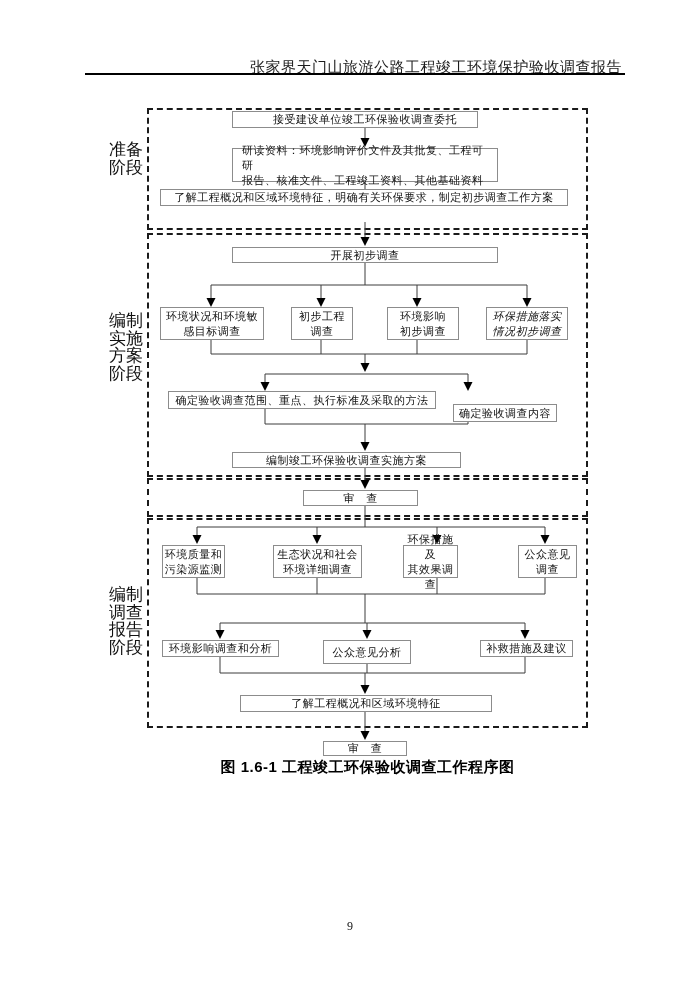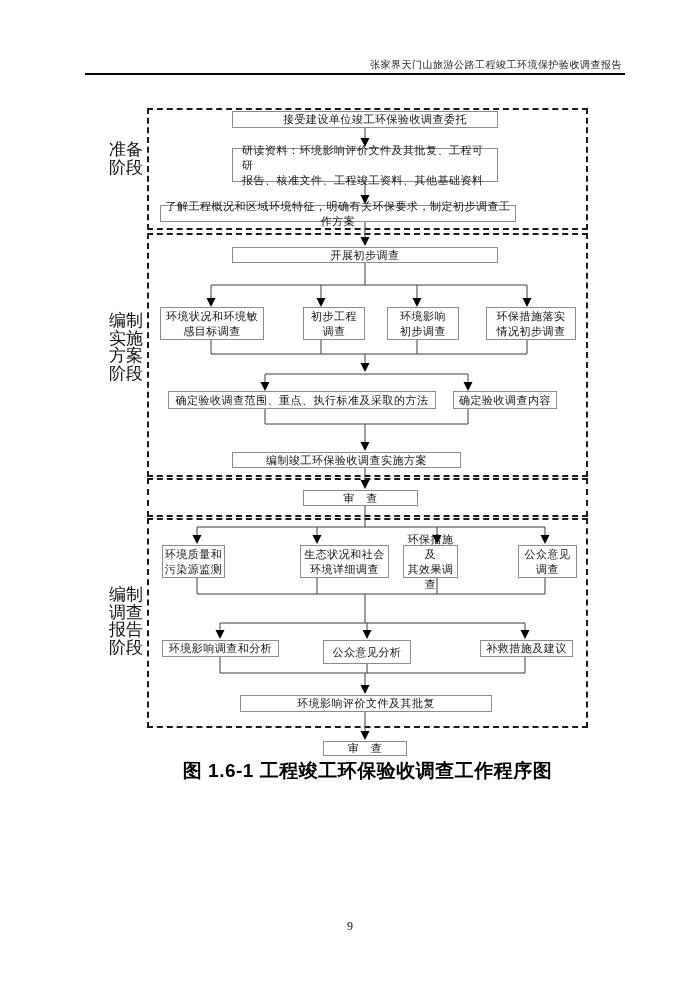--- a/index.html
+++ b/index.html
@@ -2,39 +2,39 @@
 <html><head>
 <meta charset="utf-8">
 <style>
   html,body { margin:0; padding:0; background:#ffffff; }
   .page {
     position:relative; width:700px; height:990px; background:#ffffff;
     font-family:"Liberation Serif","DejaVu Serif",serif; overflow:hidden;
   }
   .header-title {
     position:absolute; left:85px; top:58px; width:537px;
-    text-align:right; font-size:10px; letter-spacing:.5px; color:#1c1c1c;
+    text-align:right; font-size:15px; letter-spacing:.5px; color:#1c1c1c;
   }
   .header-rule { position:absolute; left:85px; top:73px; width:540px; height:2px; background:#000; }
   .stage-rect { position:absolute; border:2px dashed #1b1b1b; box-sizing:border-box; background:transparent; }
   .stage-label {
     position:absolute; font-size:17px; line-height:17.5px; text-align:center;
     white-space:pre-line; color:#111;
   }
   .flow-node {
     position:absolute; background:#fff; box-sizing:border-box;
     display:flex; align-items:center; justify-content:center;
     text-align:center; font-size:11px; line-height:15px; white-space:pre-line;
     color:#111; letter-spacing:.5px;
   }
   .flow-node.left { justify-content:flex-start; text-align:left; padding:16px 9px; }
   .connector-layer { position:absolute; left:0; top:0; }
   .caption {
     position:absolute; left:147px; top:758px; width:441px; text-align:center;
-    font-weight:bold; font-size:19px; letter-spacing:.5px; color:#000;
+    font-weight:bold; font-size:15px; letter-spacing:.5px; color:#000;
     font-family:"Liberation Sans","DejaVu Sans",sans-serif;
   }
   .pageno { position:absolute; left:0; top:919px; width:700px; text-align:center; font-size:12px; color:#111; }
 </style>
 </head>
 <body>
 
 <div class="page">
   <div class="header-title">张家界天门山旅游公路工程竣工环境保护验收调查报告</div>
   <div class="header-rule"></div>
@@ -115,47 +115,47 @@
         <polygon points="192.5,535 201.5,535 197,544" fill="#000000"></polygon>
         <polygon points="312.5,535 321.5,535 317,544" fill="#000000"></polygon>
         <polygon points="432.5,535 441.5,535 437,544" fill="#000000"></polygon>
         <polygon points="540.5,535 549.5,535 545,544" fill="#000000"></polygon>
         <polygon points="215.5,630 224.5,630 220,639" fill="#000000"></polygon>
         <polygon points="362.5,630 371.5,630 367,639" fill="#000000"></polygon>
         <polygon points="520.5,630 529.5,630 525,639" fill="#000000"></polygon>
         <polygon points="360.5,685 369.5,685 365,694" fill="#000000"></polygon>
         <polygon points="360.5,731 369.5,731 365,740" fill="#000000"></polygon>
       </svg>
-      <div class="flow-node" style="border: 1px solid rgb(140, 140, 140); color: rgb(17, 17, 17); left: 232px; top: 111px; width: 266px; height: 17px; padding-left: 20px;">接受建设单位竣工环保验收调查委托</div>
+      <div class="flow-node" style="border: 1px solid rgb(140, 140, 140); color: rgb(17, 17, 17); left: 232px; top: 111px; width: 246px; height: 17px; padding-left: 20px;">接受建设单位竣工环保验收调查委托</div>
       <div class="flow-node left" style="border: 1px solid rgb(140, 140, 140); color: rgb(17, 17, 17); left: 232px; top: 148px; width: 266px; height: 31px;">研读资料：环境影响评价文件及其批复、工程可研
 报告、核准文件、工程竣工资料、其他基础资料</div>
-      <div class="flow-node" style="border: 1px solid rgb(140, 140, 140); color: rgb(17, 17, 17); left: 160px; top: 205px; width: 356px; height: 17px;">了解工程概况和区域环境特征，明确有关环保要求，制定初步调查工作方案</div>
+      <div class="flow-node" style="border: 1px solid rgb(140, 140, 140); color: rgb(17, 17, 17); left: 160px; top: 189px; width: 408px; height: 17px;">了解工程概况和区域环境特征，明确有关环保要求，制定初步调查工作方案</div>
       <div class="flow-node" style="border: 1px solid rgb(140, 140, 140); color: rgb(17, 17, 17); left: 232px; top: 247px; width: 266px; height: 16px;">开展初步调查</div>
       <div class="flow-node" style="border: 1px solid rgb(140, 140, 140); color: rgb(17, 17, 17); left: 160px; top: 307px; width: 104px; height: 33px;">环境状况和环境敏
 感目标调查</div>
-      <div class="flow-node" style="border: 1px solid rgb(140, 140, 140); color: rgb(17, 17, 17); left: 291px; top: 307px; width: 62px; height: 33px; margin-left: 12px;">初步工程
+      <div class="flow-node" style="border: 1px solid rgb(140, 140, 140); color: rgb(17, 17, 17); left: 291px; top: 307px; width: 62px; height: 33px;">初步工程
 调查</div>
       <div class="flow-node" style="border: 1px solid rgb(140, 140, 140); color: rgb(17, 17, 17); left: 387px; top: 307px; width: 72px; height: 33px;">环境影响
 初步调查</div>
-      <div class="flow-node" style="border: 1px solid rgb(140, 140, 140); color: rgb(17, 17, 17); left: 486px; top: 307px; width: 90px; height: 33px;">环保措施落实
+      <div class="flow-node" style="border: 1px solid rgb(140, 140, 140); color: rgb(17, 17, 17); left: 486px; top: 307px; width: 82px; height: 33px; font-style: italic;">环保措施落实
 情况初步调查</div>
       <div class="flow-node" style="border: 1px solid rgb(140, 140, 140); color: rgb(17, 17, 17); left: 168px; top: 391px; width: 268px; height: 18px;">确定验收调查范围、重点、执行标准及采取的方法</div>
-      <div class="flow-node" style="border: 1px solid rgb(140, 140, 140); color: rgb(17, 17, 17); left: 453px; top: 391px; width: 104px; height: 18px;">确定验收调查内容</div>
+      <div class="flow-node" style="border: 1px solid rgb(140, 140, 140); color: rgb(17, 17, 17); left: 453px; top: 404px; width: 104px; height: 18px;">确定验收调查内容</div>
       <div class="flow-node" style="border: 1px solid rgb(140, 140, 140); color: rgb(17, 17, 17); left: 232px; top: 452px; width: 229px; height: 16px;">编制竣工环保验收调查实施方案</div>
       <div class="flow-node" style="border: 1px solid rgb(140, 140, 140); color: rgb(17, 17, 17); left: 303px; top: 490px; width: 115px; height: 16px;">审　查</div>
       <div class="flow-node" style="border: 1px solid rgb(140, 140, 140); color: rgb(17, 17, 17); left: 162px; top: 545px; width: 63px; height: 33px; text-align: right;">环境质量和
 污染源监测</div>
-      <div class="flow-node" style="border: 1px solid rgb(140, 140, 140); color: rgb(17, 17, 17); left: 273px; top: 545px; width: 89px; height: 33px; margin-left: 27px;">生态状况和社会
+      <div class="flow-node" style="border: 1px solid rgb(140, 140, 140); color: rgb(17, 17, 17); left: 273px; top: 545px; width: 89px; height: 33px;">生态状况和社会
 环境详细调查</div>
       <div class="flow-node" style="border: 1px solid rgb(140, 140, 140); color: rgb(17, 17, 17); left: 403px; top: 545px; width: 55px; height: 33px;">环保措施及
 其效果调查</div>
       <div class="flow-node" style="border: 1px solid rgb(140, 140, 140); color: rgb(17, 17, 17); left: 518px; top: 545px; width: 59px; height: 33px;">公众意见
 调查</div>
       <div class="flow-node" style="border: 1px solid rgb(140, 140, 140); color: rgb(17, 17, 17); left: 162px; top: 640px; width: 117px; height: 17px;">环境影响调查和分析</div>
       <div class="flow-node" style="border: 1px solid rgb(140, 140, 140); color: rgb(17, 17, 17); left: 323px; top: 640px; width: 88px; height: 24px;">公众意见分析</div>
       <div class="flow-node" style="border: 1px solid rgb(140, 140, 140); color: rgb(17, 17, 17); left: 480px; top: 640px; width: 93px; height: 17px;">补救措施及建议</div>
-      <div class="flow-node" style="border: 1px solid rgb(140, 140, 140); color: rgb(17, 17, 17); left: 240px; top: 695px; width: 252px; height: 17px;">环境影响评价文件及其批复</div>
+      <div class="flow-node" style="border: 1px solid rgb(140, 140, 140); color: rgb(17, 17, 17); left: 240px; top: 695px; width: 252px; height: 17px;">了解工程概况和区域环境特征</div>
       <div class="flow-node" style="border: 1px solid rgb(140, 140, 140); color: rgb(17, 17, 17); left: 323px; top: 741px; width: 84px; height: 15px;">审　查</div>
     </div>
 
   <div class="caption">图 1.6-1  工程竣工环保验收调查工作程序图</div>
   <div class="pageno">9</div>
 </div>
 
 </body></html>

